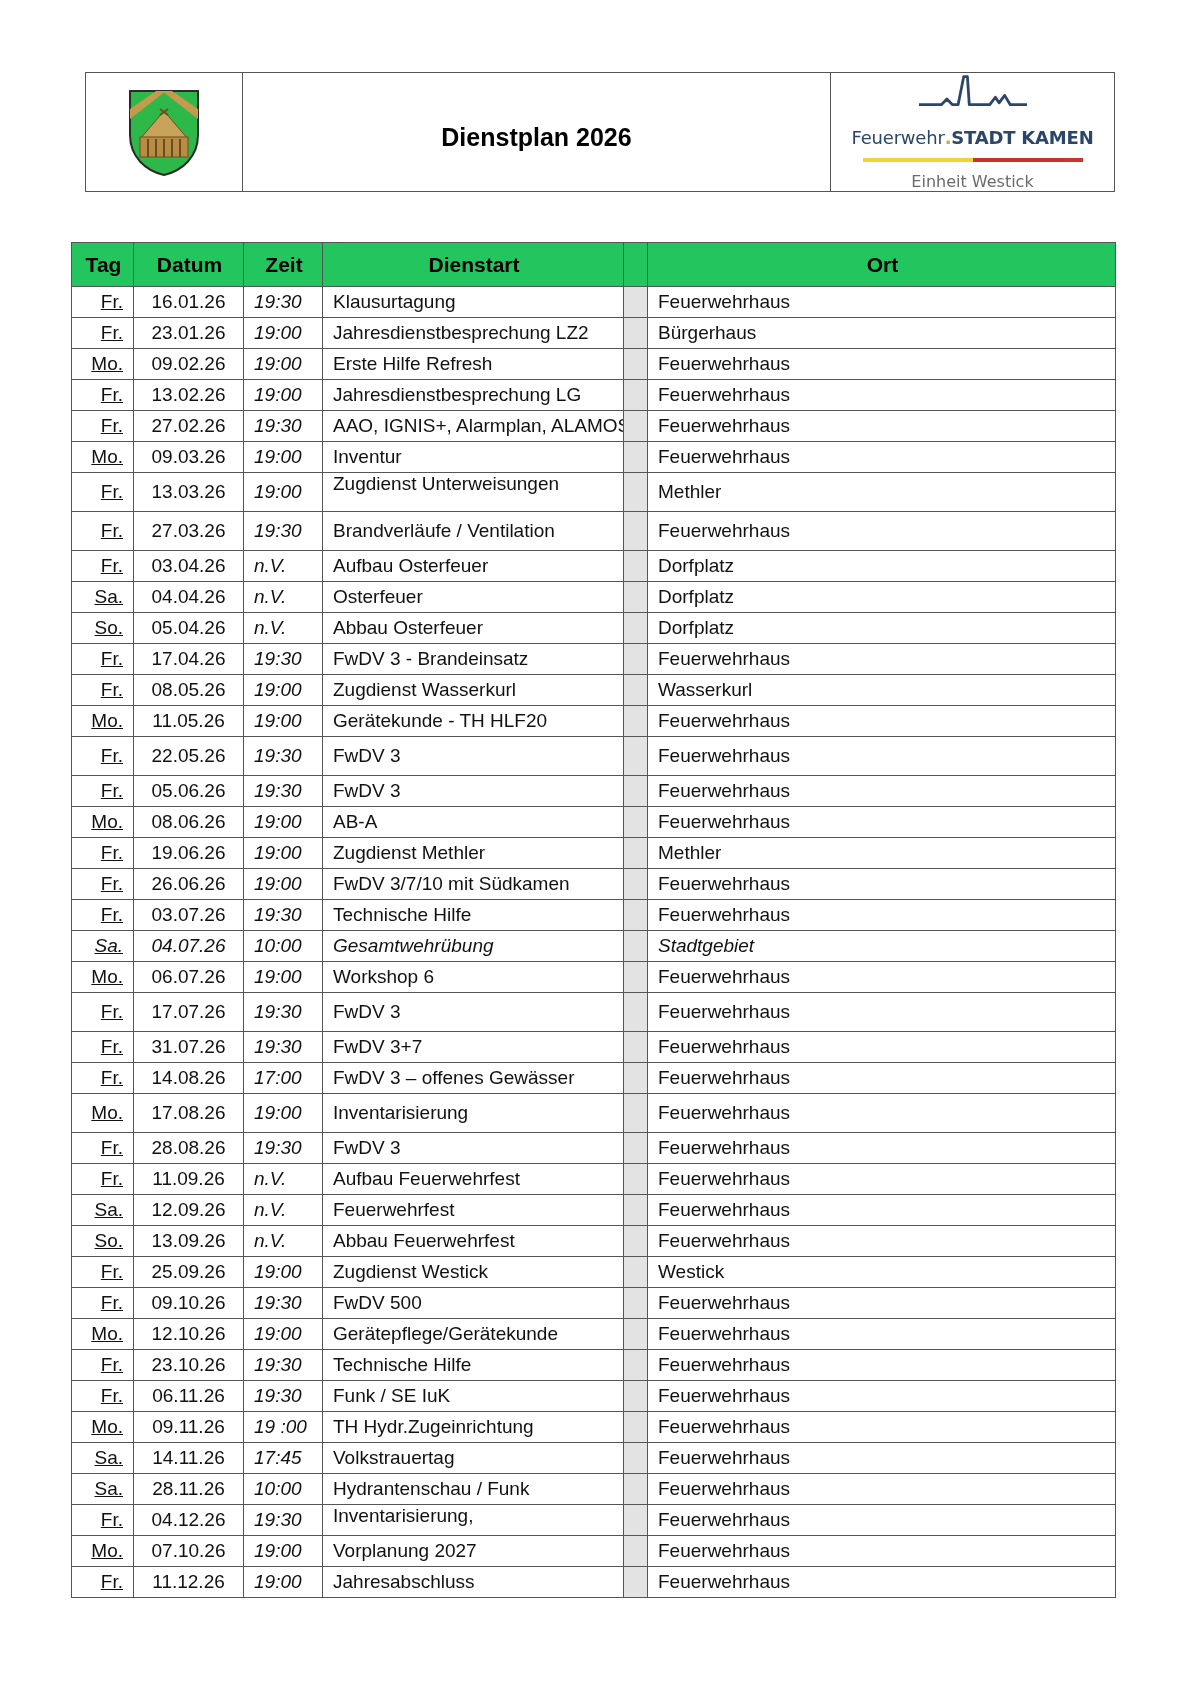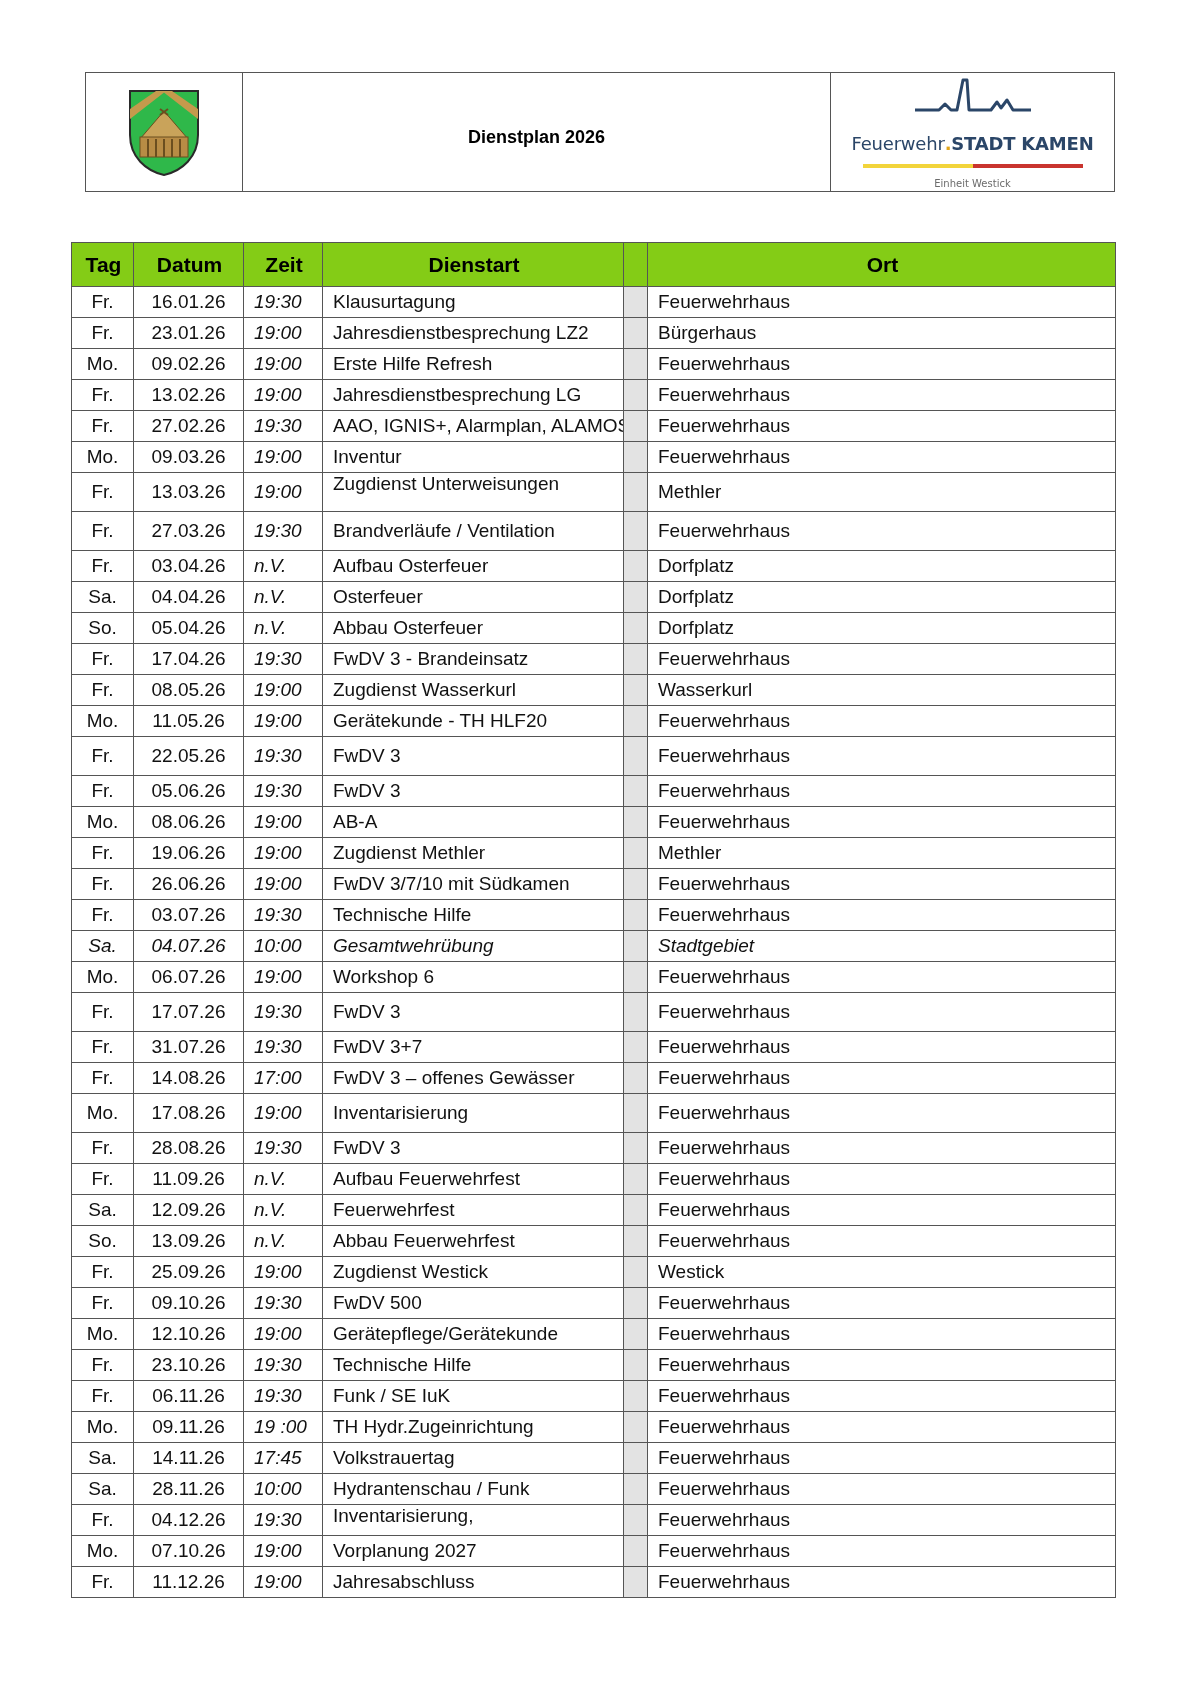--- a/index.html
+++ b/index.html
@@ -4,36 +4,36 @@
   <style>
     html, body { margin: 0; padding: 0; background: #ffffff; }
     body { width: 1190px; height: 1683px; position: relative; font-family: "Liberation Sans", sans-serif; color: #111; }
 
     
     .hdr { position: absolute; left: 85px; top: 72px; width: 1030px; height: 120px; border: 1.5px solid #555; box-sizing: border-box; display: flex; }
     .hdr-cell { height: 100%; box-sizing: border-box; display: flex; align-items: center; justify-content: center; }
     .hdr-left { width: 157px; border-right: 1.5px solid #555; }
     .hdr-mid { width: 588px; border-right: 1.5px solid #555; flex-direction: column; padding-top: 10px; }
     .hdr-right { flex: 1; flex-direction: column; }
-    .title1, .title2 { font-weight: bold; font-size: 18px; line-height: 33px; text-align: center; color: #000; }
+    .title1, .title2 { font-weight: bold; font-size: 25px; line-height: 33px; text-align: center; color: #000; }
 
     .logo-text { font-family: "DejaVu Sans", sans-serif; font-size: 18px; color: #2b4668; margin-top: 17px; letter-spacing: -0.2px; }
     .logo-text .dot { color: #e2a51a; font-weight: bold; }
     .logo-text .bold { font-weight: bold; }
     .logo-bar { width: 220px; height: 4px; margin-top: 10px; display: flex; }
     .logo-bar .y { flex: 1; background: #f2d43a; }
     .logo-bar .r { flex: 1; background: #c9342e; }
-    .logo-sub { font-family: "DejaVu Sans", sans-serif; font-size: 10px; color: #6b6b6b; margin-top: 10px; }
+    .logo-sub { font-family: "DejaVu Sans", sans-serif; font-size: 16px; color: #6b6b6b; margin-top: 10px; }
 
     
     table.plan { position: absolute; left: 71px; top: 242px; width: 1045px; border-collapse: collapse; table-layout: fixed; }
     table.plan th, table.plan td { border: 1.5px solid #555; padding: 0 10px; font-size: 19px; white-space: nowrap; overflow: hidden; }
-    table.plan th { background: #84cc16; font-weight: bold; font-size: 21px; height: 43px; text-align: center; color: #000; padding-left: 12px; }
+    table.plan th { background: #22c55e; font-weight: bold; font-size: 21px; height: 43px; text-align: center; color: #000; padding-left: 12px; }
     table.plan td { height: 30px; color: #111; }
-    td.c-tag { text-align: center; }
+    td.c-tag { text-align: right; text-decoration: underline; }
     td.c-datum { text-align: center; }
     td.c-zeit { text-align: left; font-style: italic; }
     td.c-spacer, th.c-spacer { background: #e3e3e3; padding: 0; }
     tr.italic td { font-style: italic; }
     tr.tall td { height: 38px; }
     td.small-text { font-size: 15px; }
     td.top-text { vertical-align: top; padding-top: 3px; }
     td.clip-text { vertical-align: top; padding-top: 2px; }
   </style>
 </head>

